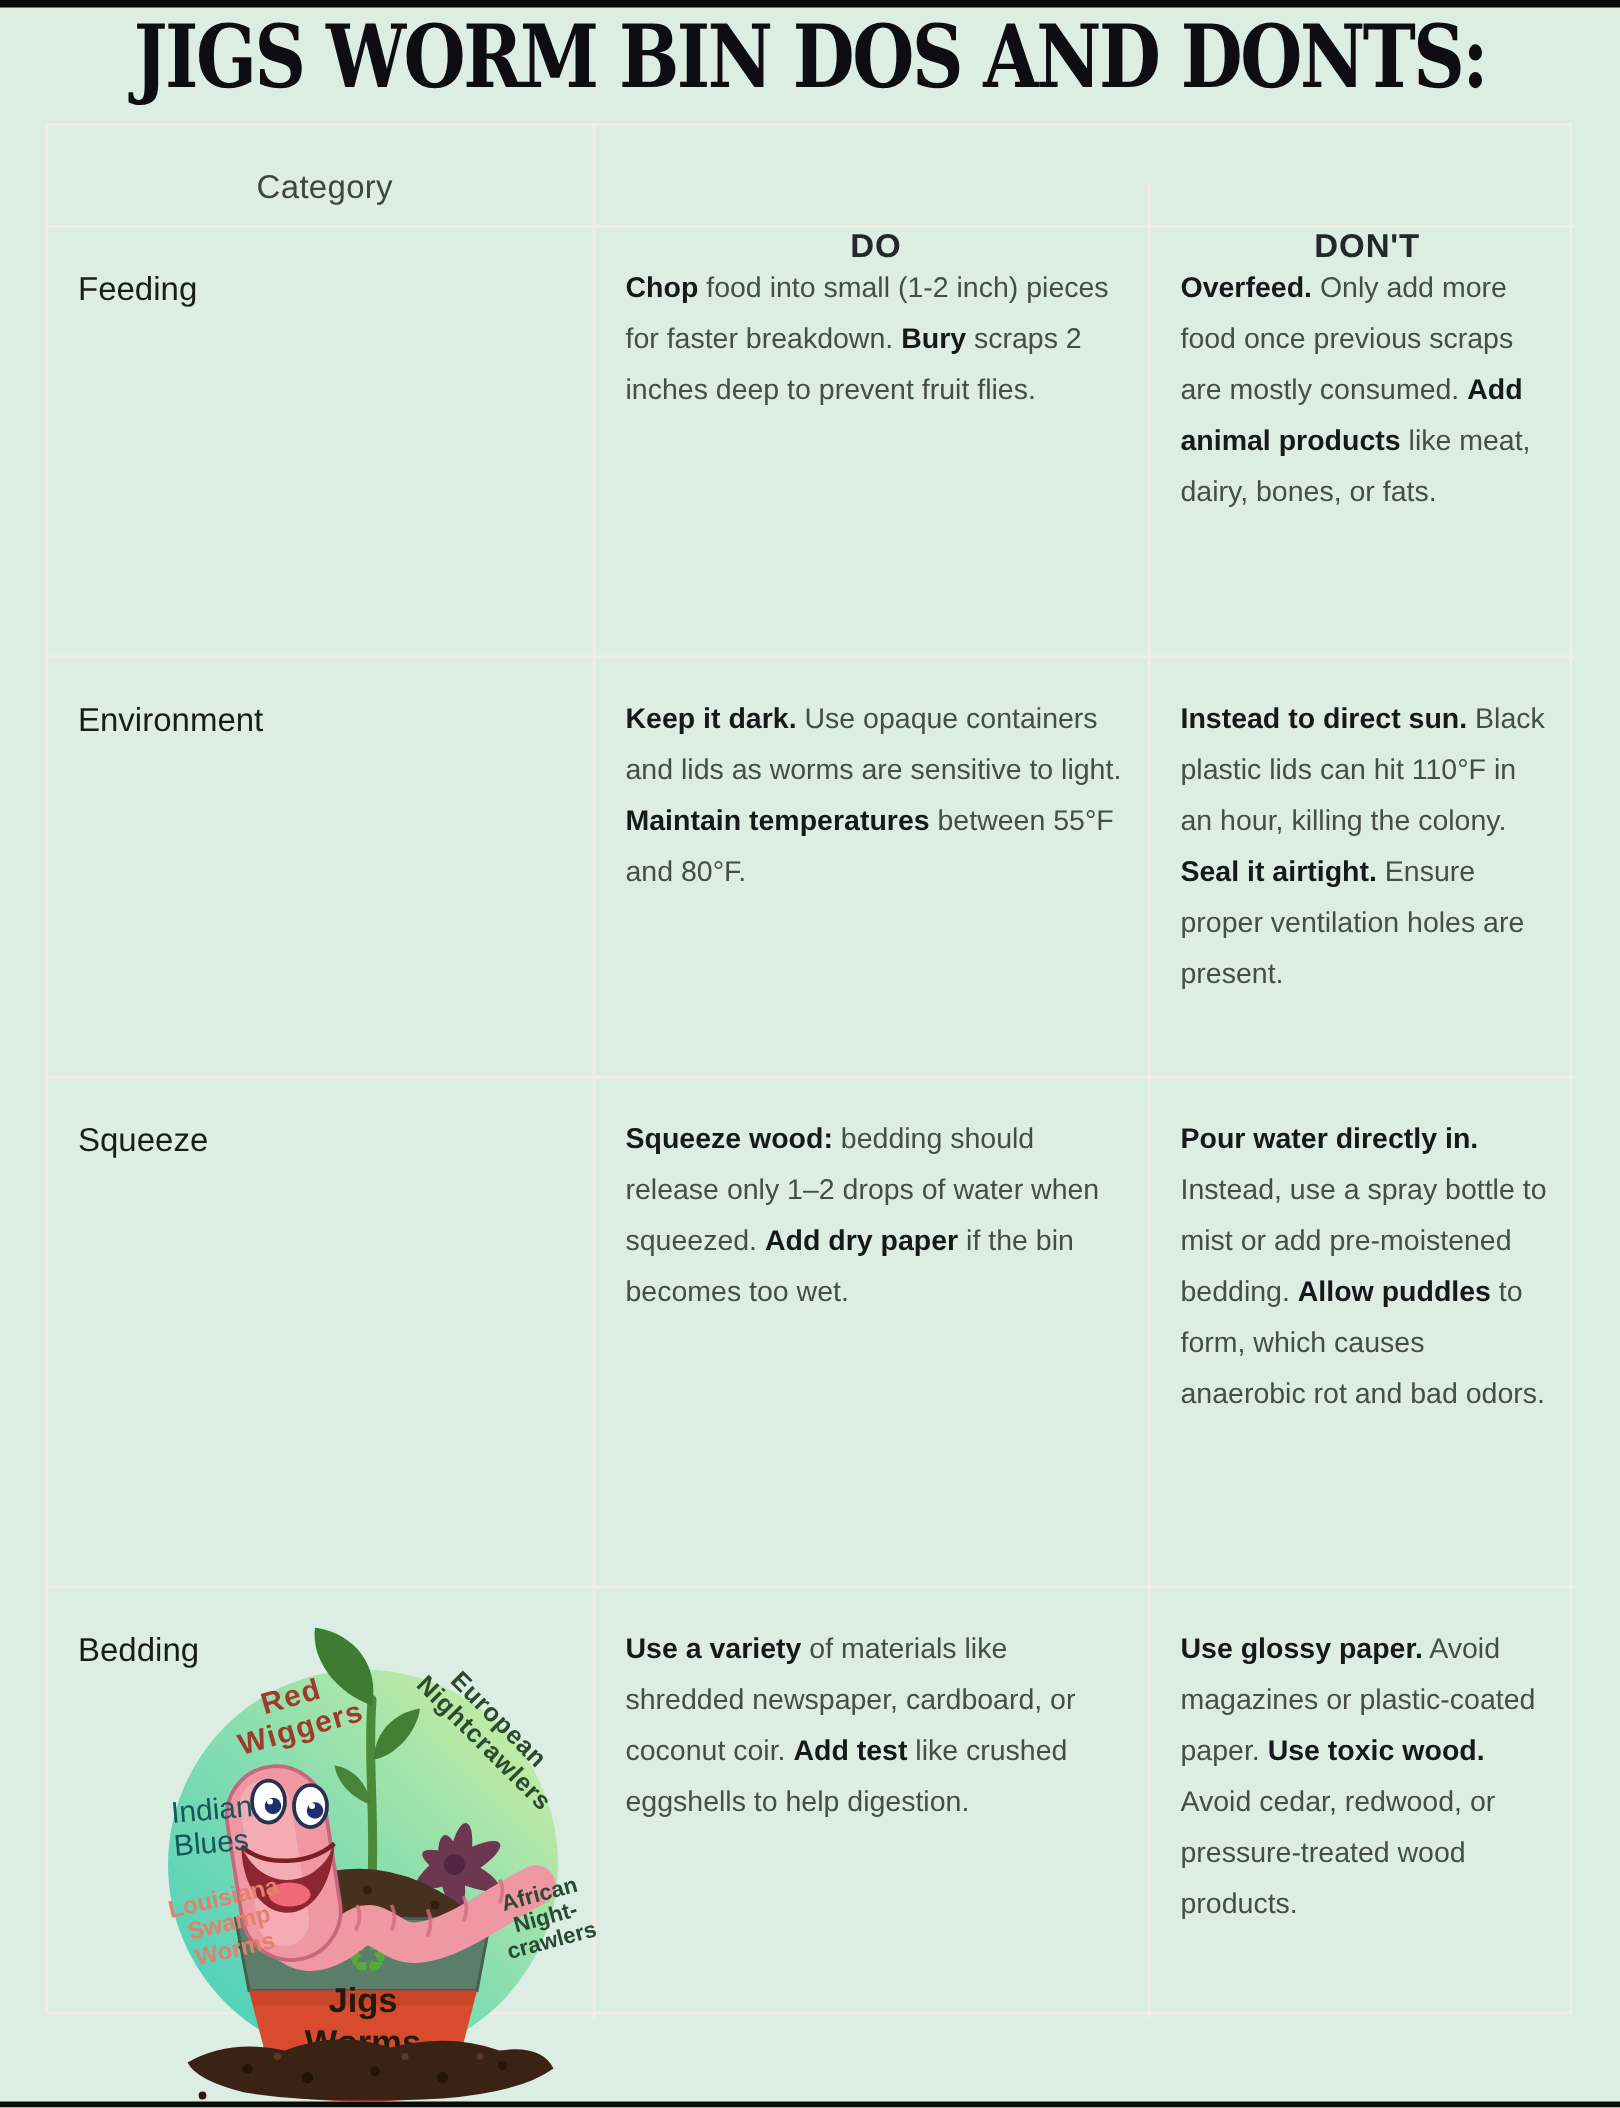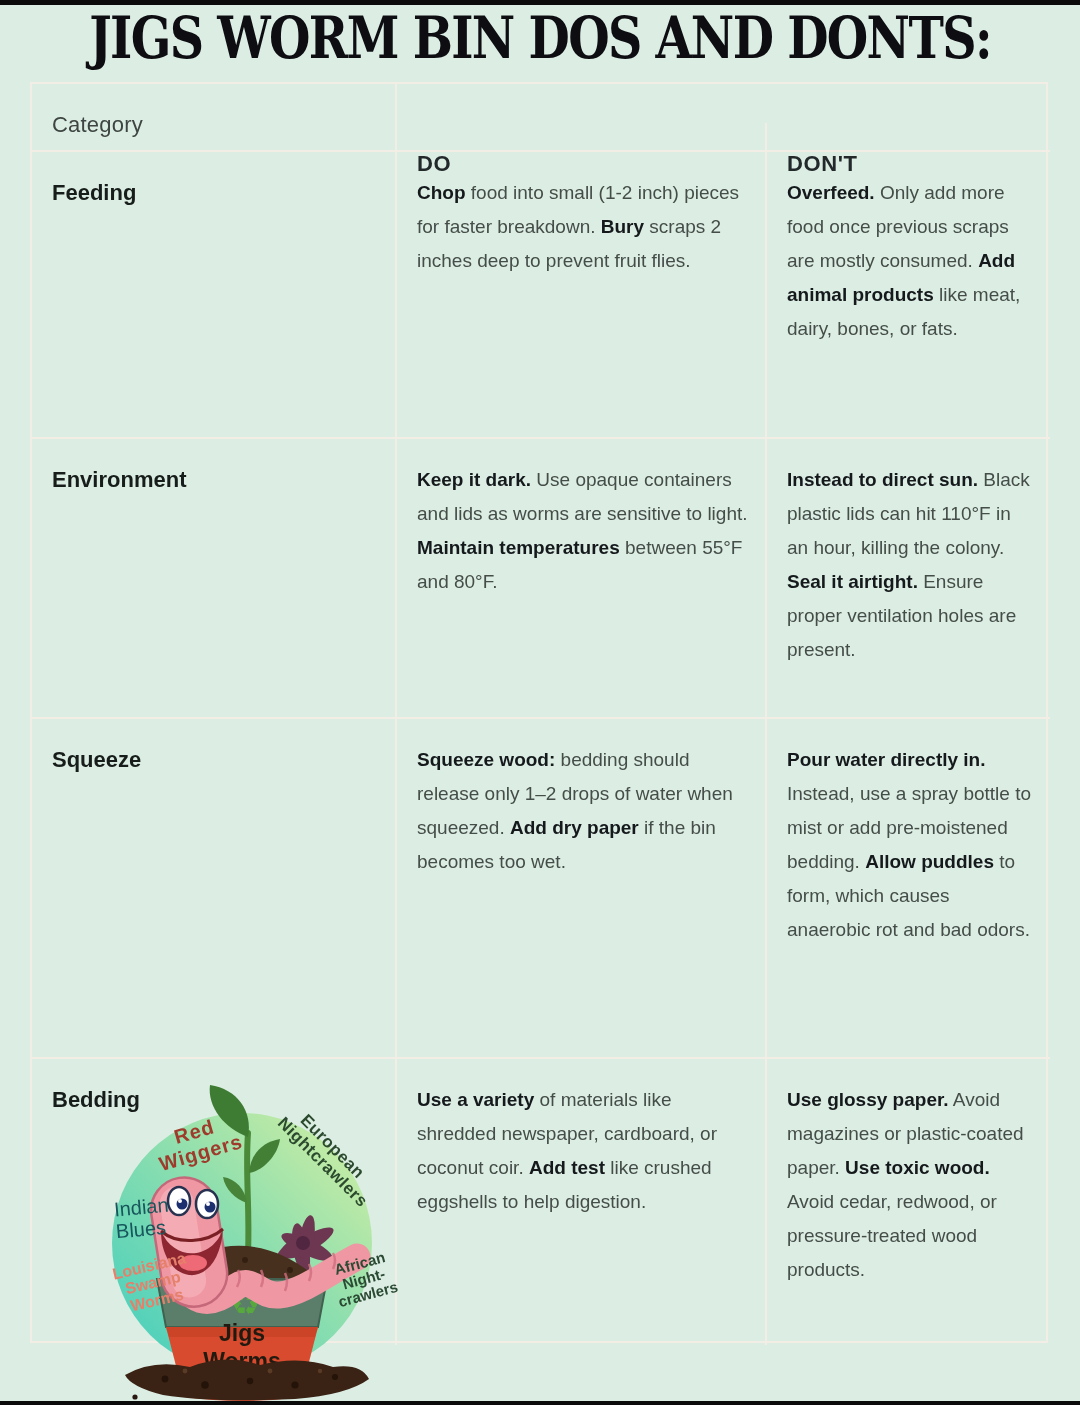--- a/index.html
+++ b/index.html
@@ -41,23 +41,23 @@
   }
   .cell{
     border-right:2px solid var(--line);
     border-bottom:2px solid var(--line);
     box-sizing:border-box;
     padding:24px 14px 0 20px;
     font-size:19px;line-height:34px;color:var(--body);
   }
   .cell.lastcol{border-right:none;}
   .cell.lastrow{border-bottom:none;}
-  .head{color:#3e4542;font-size:22px;letter-spacing:0.2px;}
+  .head{color:#3e4542;font-size:22px;letter-spacing:0.2px;text-align:center;}
   .head.hbold{font-weight:700;color:#23292b;letter-spacing:0.6px;margin-top:39px;}
-  .cat{font-weight:700;color:var(--cat);font-size:22px;}
+  .cat{font-weight:400;color:var(--cat);font-size:22px;}
   .rb{font-weight:700;color:var(--ink);}
 
   
   .logo{
     position:absolute;left:95px;top:1085px;width:300px;height:320px;
     z-index:10;
   }
   .logo svg{position:absolute;left:0;top:0;}
   .badge-label{
     position:absolute;z-index:12;line-height:1.08;

